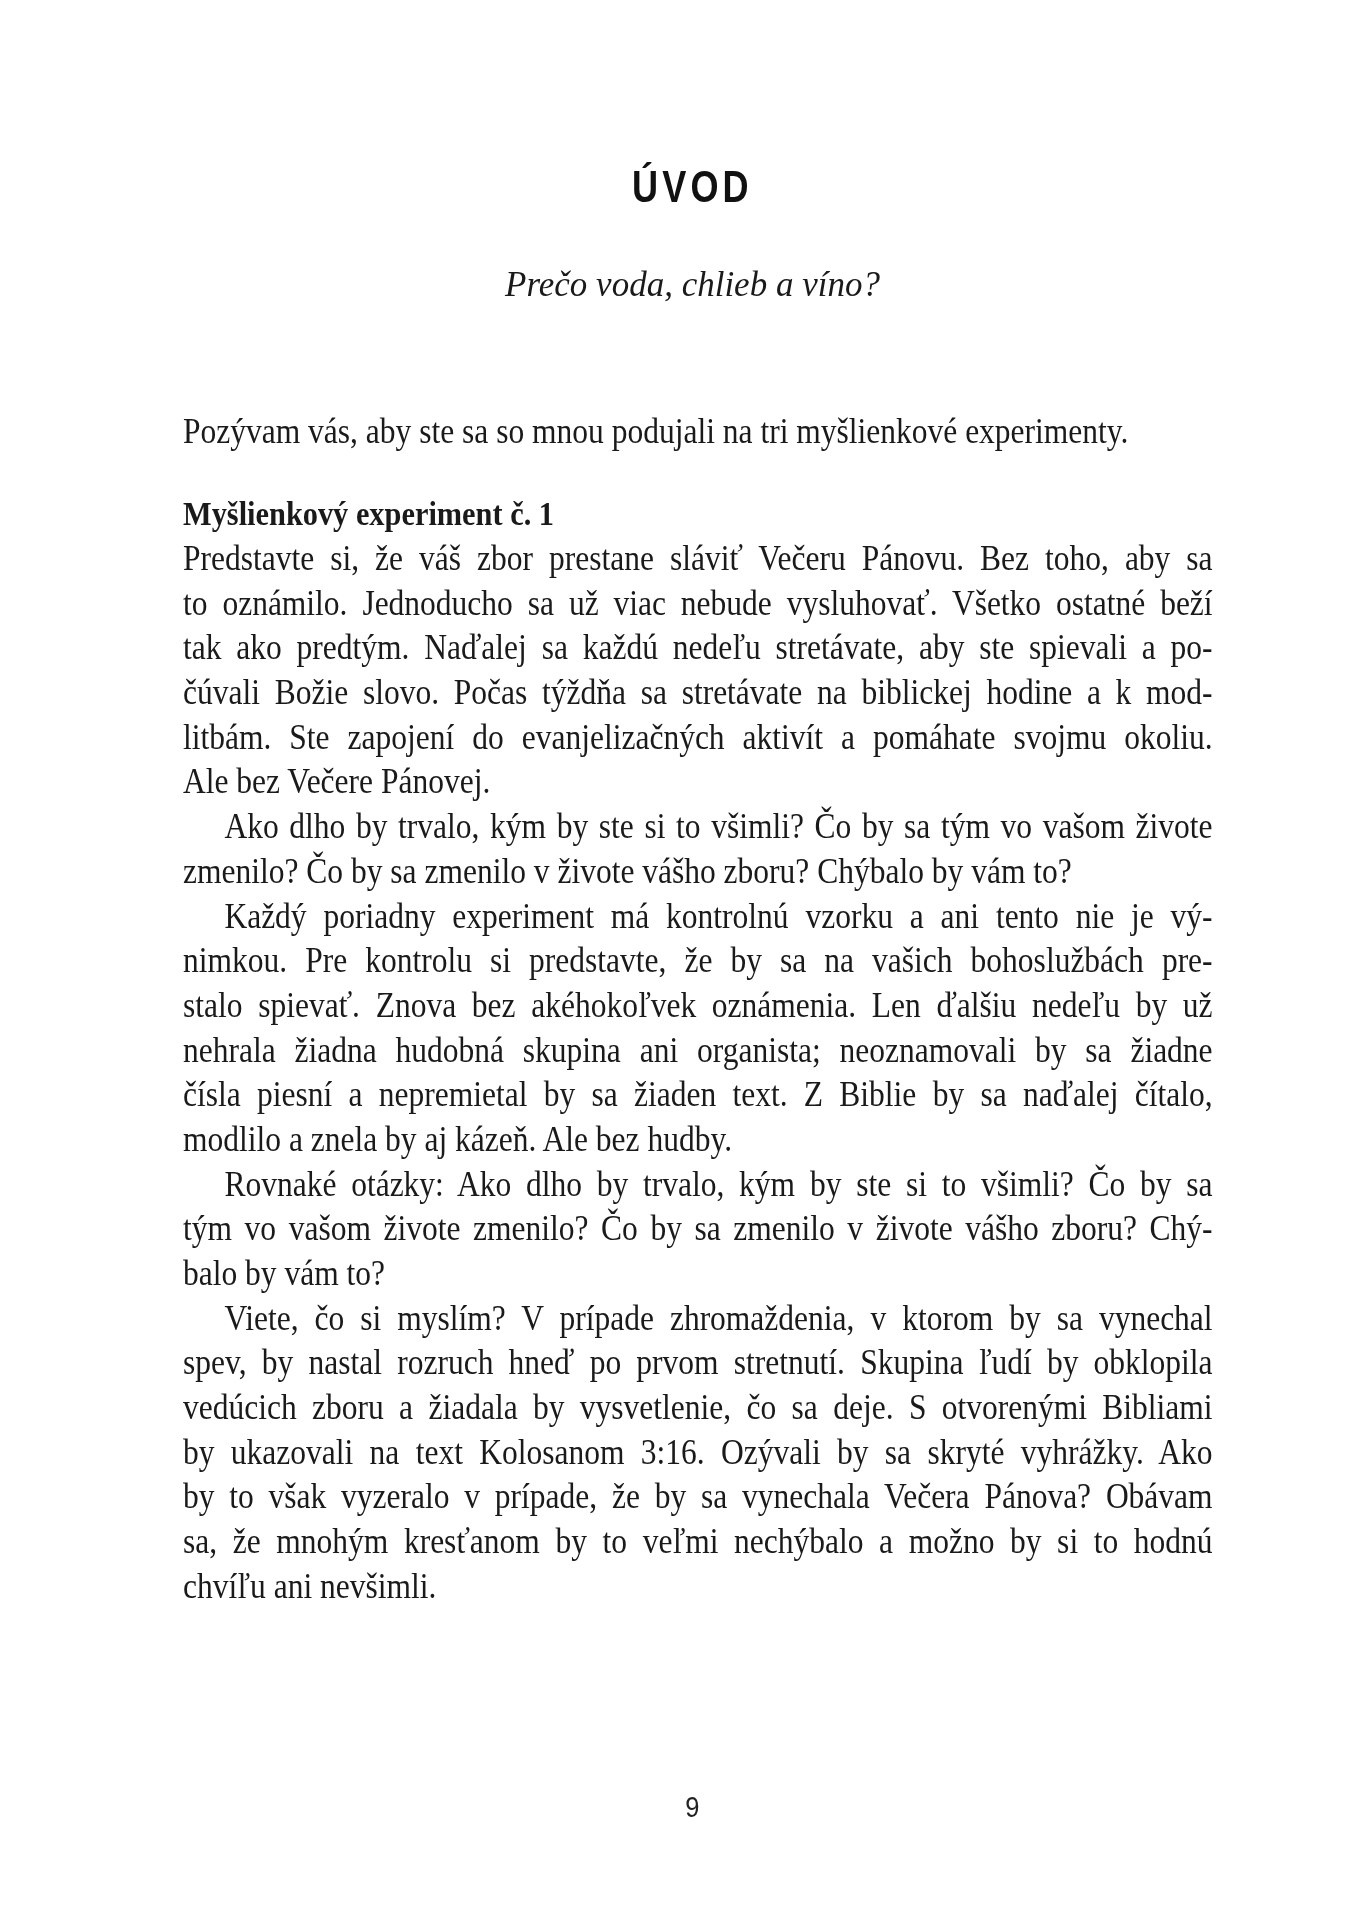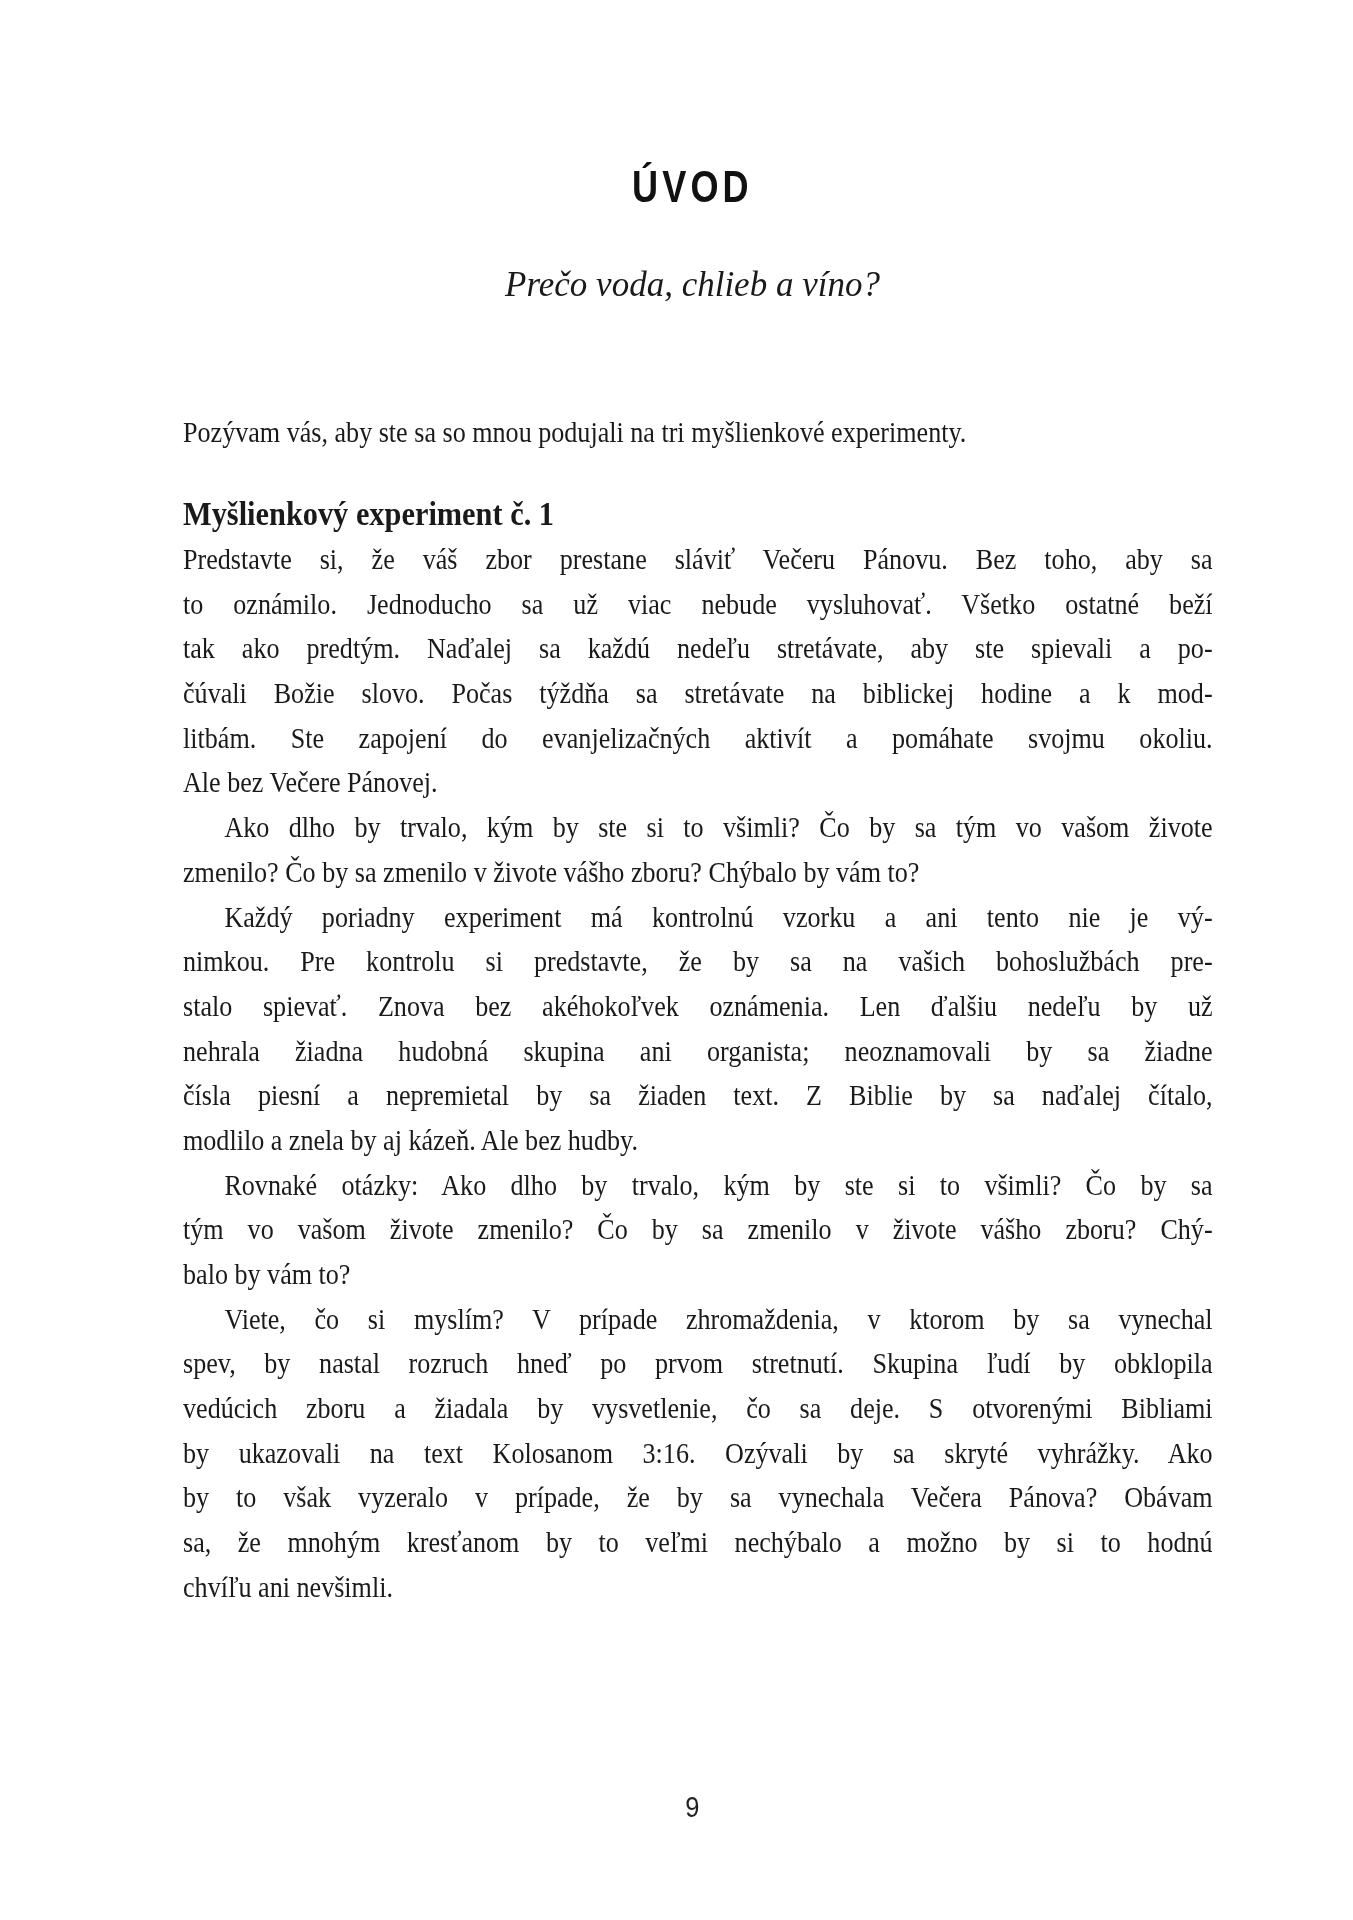--- a/index.html
+++ b/index.html
@@ -42,21 +42,21 @@
       width: 1385px;
       text-align: center;
       font-style: italic;
       font-size: 35px;
       color: #1a1a1a;
     }
     .text-block {
       position: absolute;
       left: 183px;
       width: 1030px;
-      font-size: 29px;
+      font-size: 35px;
     }
     .line {
       display: block;
       height: 44.7px;
       line-height: 44.7px;
       white-space: nowrap;
       text-align: justify;
       text-align-last: justify;
       transform: scaleX(0.9);
       transform-origin: 0 0;

